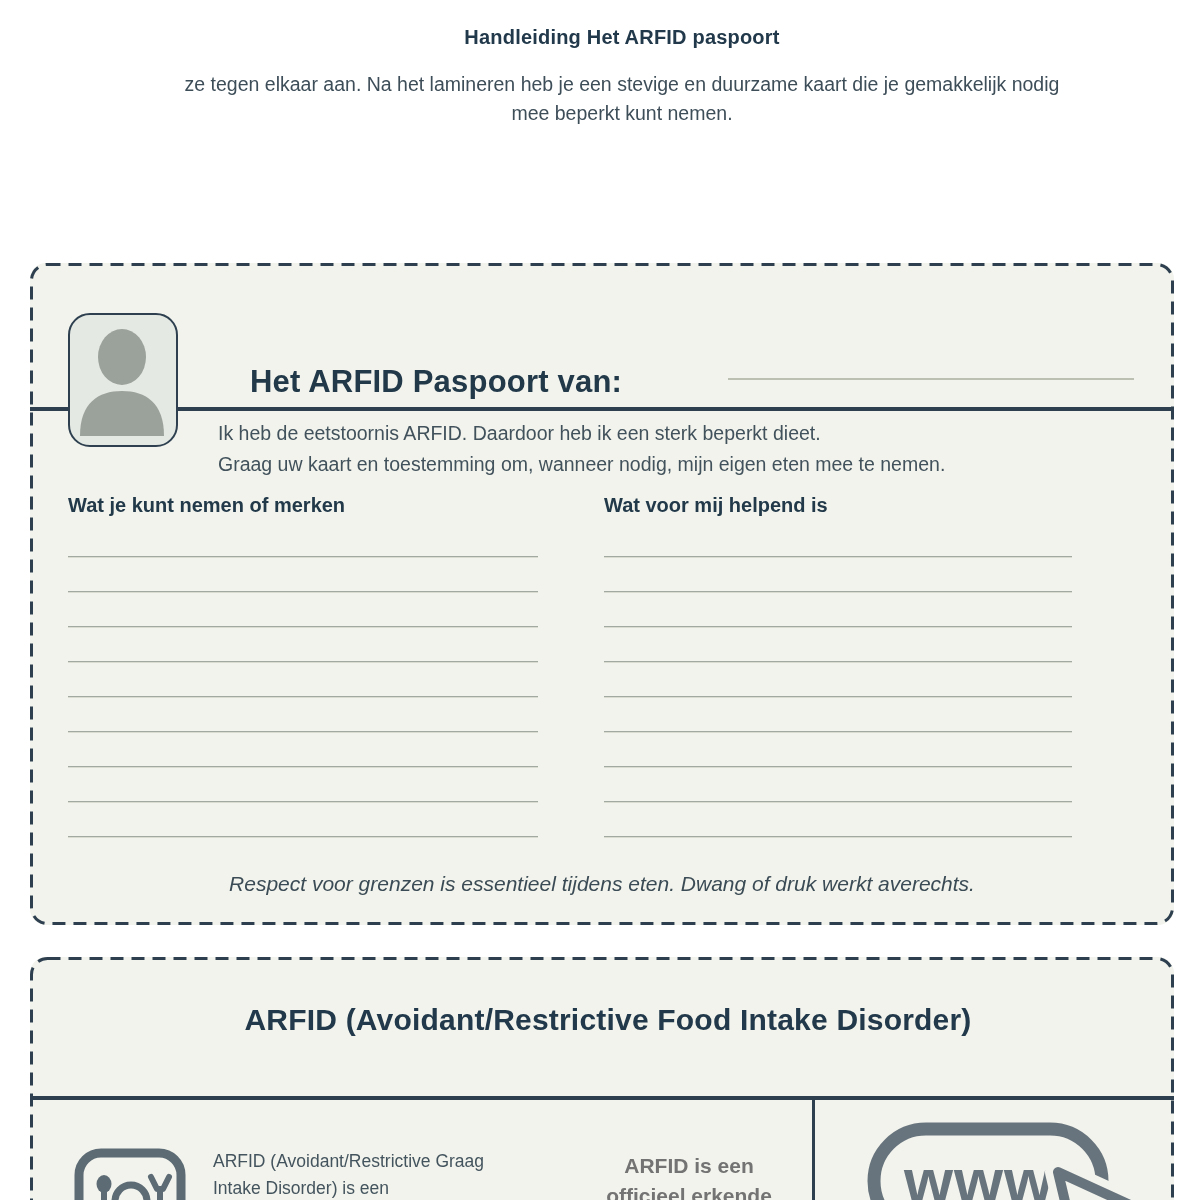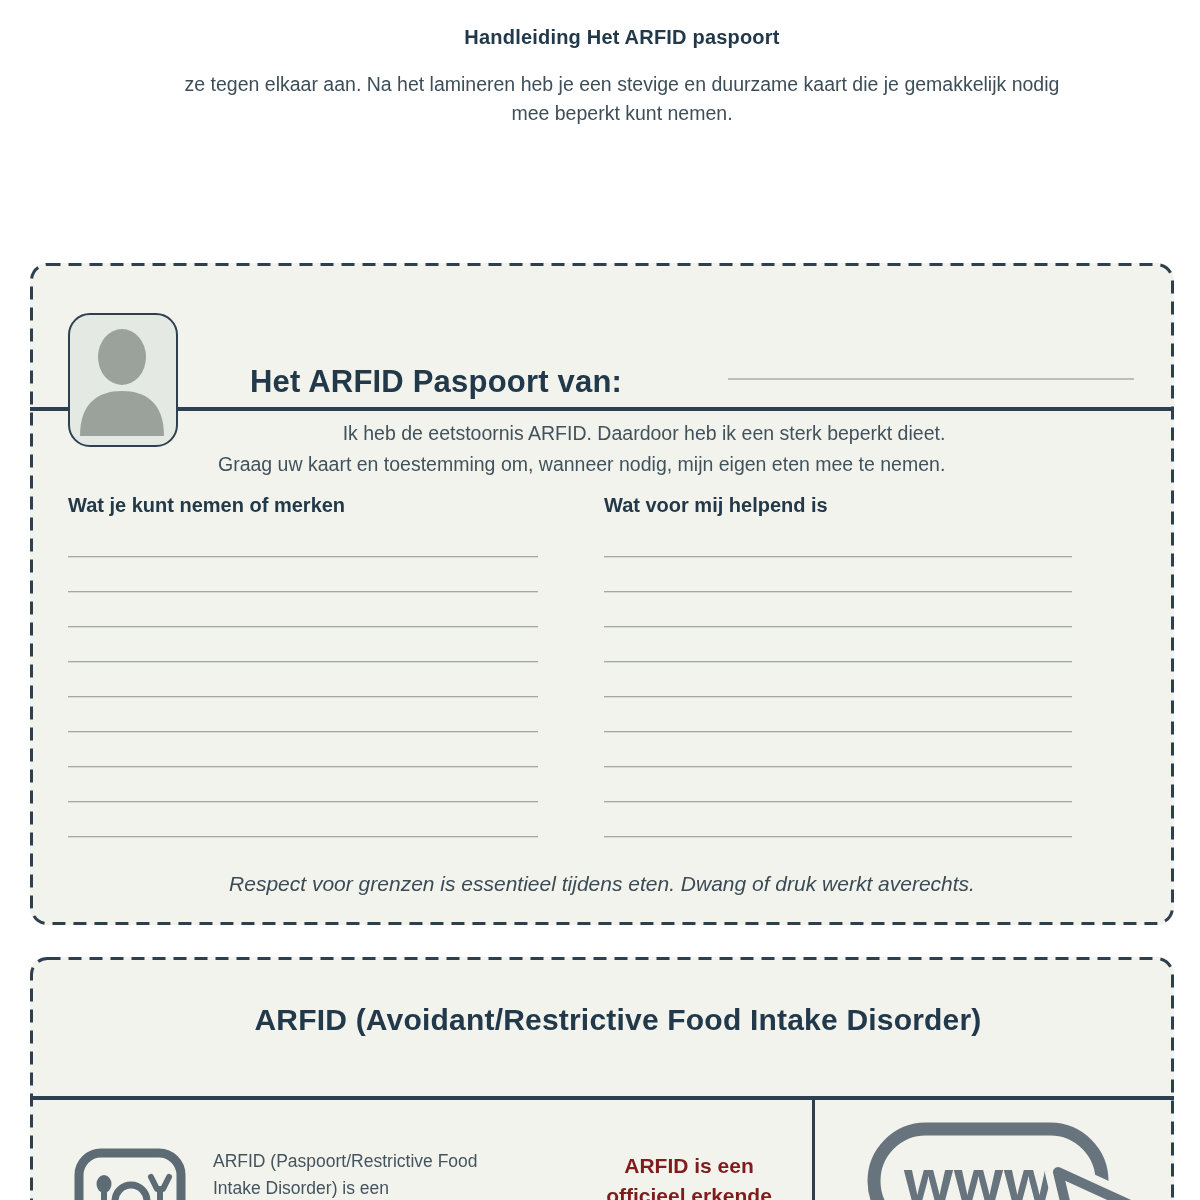--- a/index.html
+++ b/index.html
@@ -43,21 +43,21 @@
     font-size: 31px; font-weight: bold; color: #22394a; letter-spacing: 0.2px; margin-top: 29px;
   }
   .name-line {
     position: absolute; left: 698px; top: 115px; width: 406px; height: 2px;
     background: #bcc0b3;
   }
   .passport-divider {
     position: absolute; left: 0; right: 0; top: 144px; height: 3.5px;
     background: #2e4050; z-index: 1;
   }
-  .passport-statement { position: absolute; left: 188px; top: 155px; text-align: right; }
+  .passport-statement { position: absolute; left: 188px; top: 155px; }
   .passport-statement .text-line {
     font-size: 19.5px; color: #42525c; line-height: 31px; white-space: nowrap;
   }
   .col-header {
     position: absolute; top: 231px;
     font-size: 20px; font-weight: bold; color: #22394a;
   }
   #col-header-left { left: 38px; }
   #col-header-right { left: 574px; text-align: center; }
   .rules { position: absolute; top: 293px; }
@@ -68,40 +68,40 @@
     border-bottom: 1px solid #dadcd2;
   }
   .passport-footer {
     position: absolute; left: 0; top: 609px; width: 100%;
     text-align: center; font-style: italic; font-size: 21px; color: #3b4b55;
   }
 
   
   #info-card { top: 957px; height: 460px; }
   .info-title {
-    position: absolute; left: 16px; top: 46px; width: 100%;
+    position: absolute; left: 6px; top: 46px; width: 100%;
     text-align: center; font-size: 30px; font-weight: bold; color: #21394a;
     letter-spacing: 0.2px;
   }
   .info-hrule {
     position: absolute; left: 0; right: 0; top: 139px; height: 3.5px;
     background: #2e4050;
   }
   .info-vrule {
     position: absolute; left: 782px; top: 139px; bottom: 0; width: 3px;
     background: #2e4050;
   }
   .cutlery-wrap { position: absolute; left: 43px; top: 188px; width: 114px; height: 120px; }
   .info-left-text { position: absolute; left: 183px; top: 191px; }
   .info-left-text .text-line {
     font-size: 17.5px; color: #44545e; line-height: 27px; white-space: nowrap;
   }
   .info-mid-text { position: absolute; left: 489px; top: 194px; width: 340px; text-align: center; }
   .info-mid-text .text-line {
-    font-size: 21px; font-weight: bold; color: #7f1d1d; line-height: 30px; white-space: nowrap;
+    font-size: 21px; font-weight: bold; color: #737373; line-height: 30px; white-space: nowrap;
   }
   .www-wrap { position: absolute; left: 835px; top: 163px; width: 270px; height: 130px; }
 </style>
 </head>
 <body>
 
 <div class="page">
 
   <div class="manual">
     <div class="manual-title">Handleiding Het ARFID paspoort</div>
@@ -176,21 +176,21 @@
         <rect x="6" y="8" width="102" height="120" rx="22" fill="none" stroke="#5d6b75" stroke-width="9"></rect>
         <ellipse cx="31" cy="39" rx="7.5" ry="9" fill="#5d6b75"></ellipse>
         <line x1="31" y1="46" x2="31" y2="74" stroke="#5d6b75" stroke-width="6" stroke-linecap="round"></line>
         <circle cx="58" cy="56" r="16" fill="none" stroke="#5d6b75" stroke-width="7"></circle>
         <path d="M78 32 L84 44 L90 44 L96 32" fill="none" stroke="#5d6b75" stroke-width="6" stroke-linecap="round" stroke-linejoin="round"></path>
         <line x1="87" y1="44" x2="87" y2="74" stroke="#5d6b75" stroke-width="6" stroke-linecap="round"></line>
       </svg>
     </div>
 
     <div class="info-left-text">
-        <div class="text-line">ARFID (Paspoort/Restrictive Food</div>
+        <div class="text-line">ARFID (Avoidant/Restrictive Graag</div>
         <div class="text-line">Intake Disorder) is een</div>
       </div>
     <div class="info-mid-text">
         <div class="text-line">ARFID is een</div>
         <div class="text-line">officieel erkende</div>
       </div>
 
     <div class="www-wrap">
       <svg width="270" height="130" viewBox="0 0 270 130">
         <rect x="9" y="9" width="228" height="104" rx="52" fill="none" stroke="#68747d" stroke-width="13"></rect>

